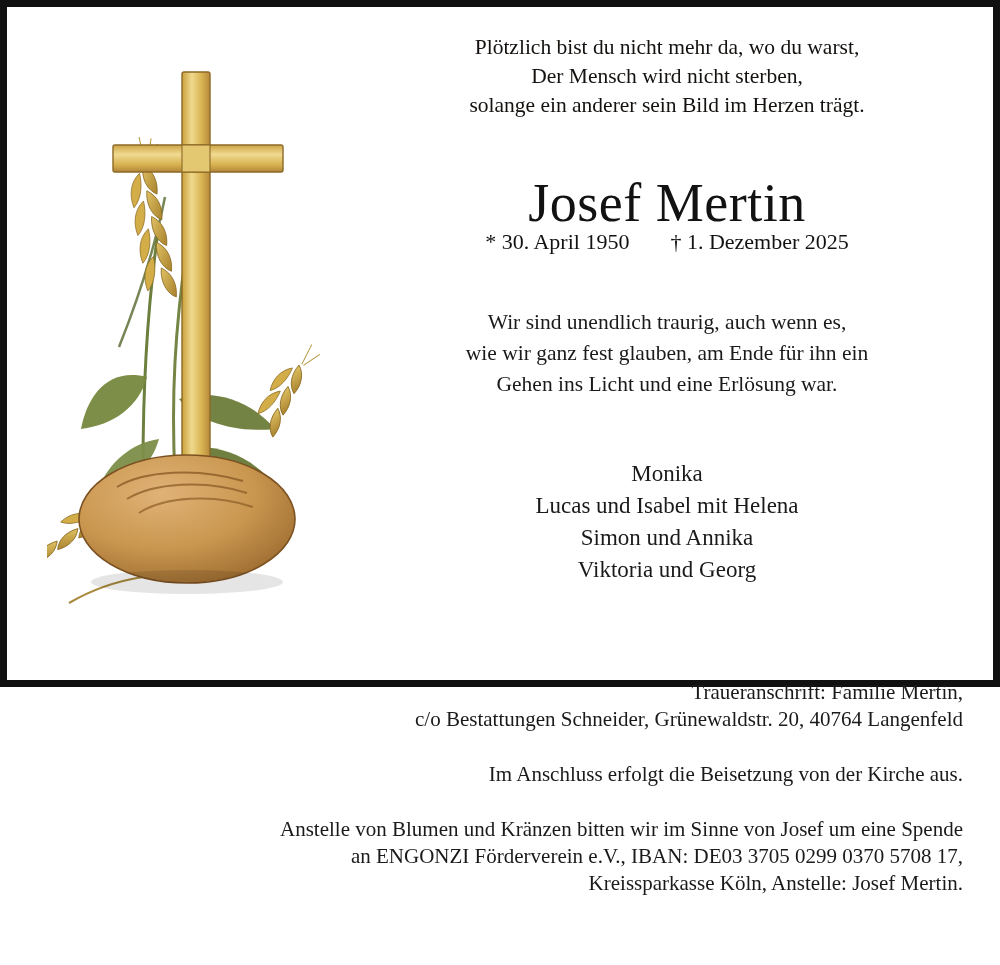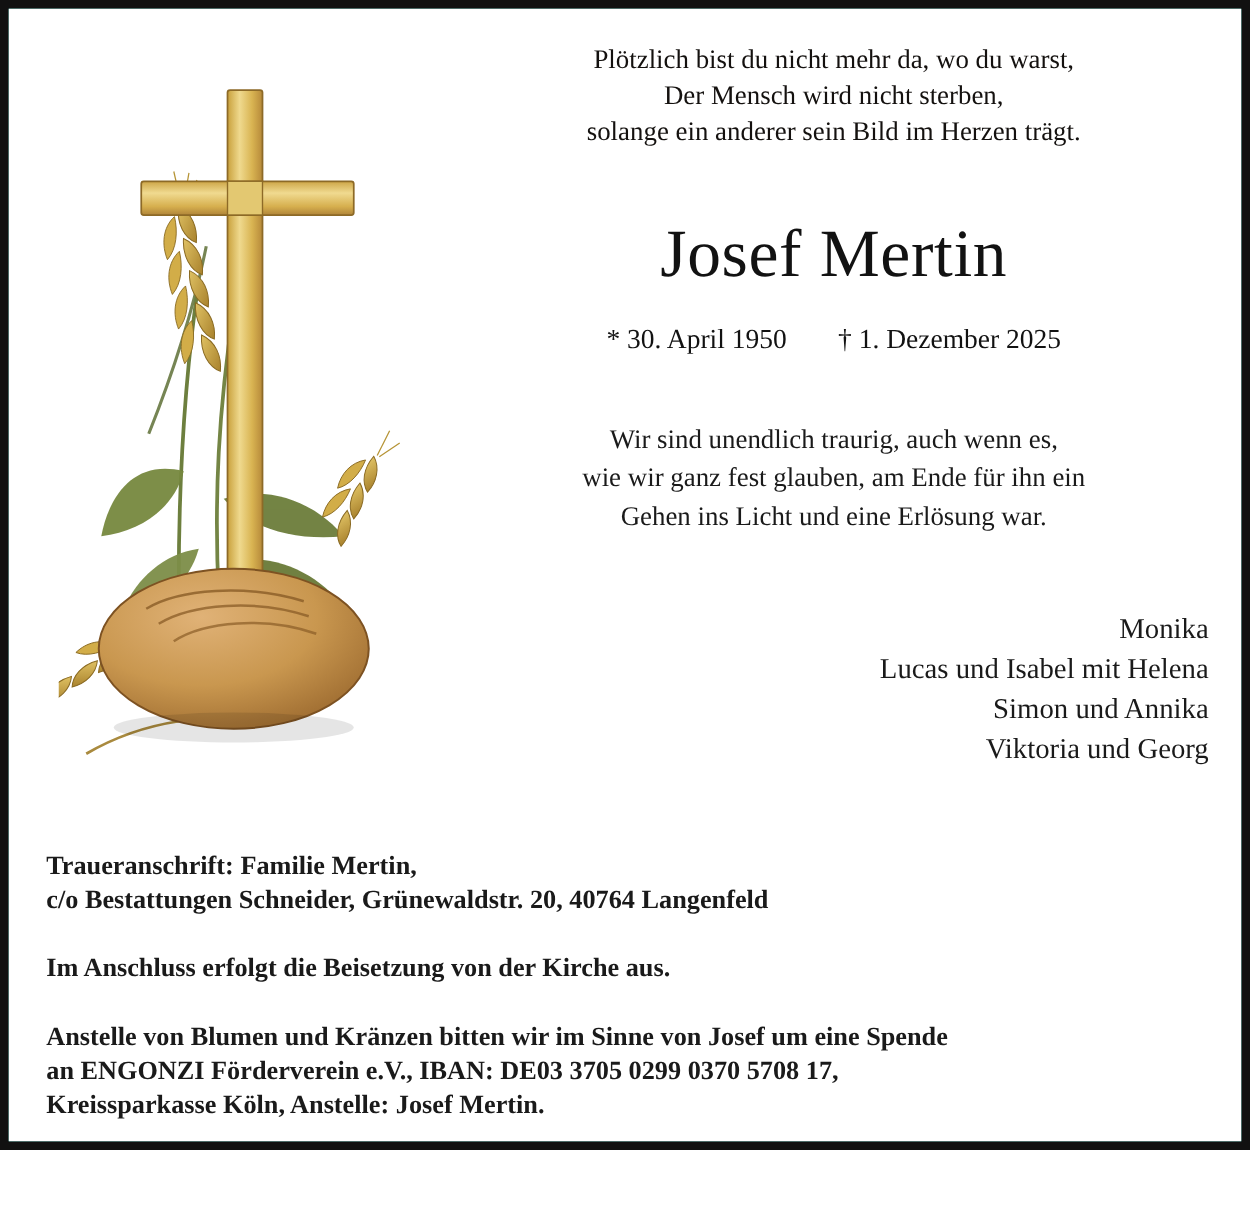--- a/index.html
+++ b/index.html
@@ -10,23 +10,23 @@
   body {
     width: 1000px;
     height: 965px;
     font-family: "Liberation Serif", serif;
     color: #1a1a1a;
     overflow: hidden;
   }
   .notice {
     position: relative;
     width: 1000px;
-    height: 920px;
+    height: 687px;
     box-sizing: border-box;
-    background: #14b8a6;
+    background: #eab308;
     border: 7px solid #111111;
   }
   .inner {
     position: absolute;
     left: 0; top: 0; right: 0; bottom: 0;
     background: #ffffff;
   }
 
   
   .illustration {
@@ -55,48 +55,47 @@
 
   .name {
     margin-top: 58px;
     font-size: 54px;
     letter-spacing: 0.5px;
     line-height: 50px;
     color: #121212;
     font-family: Liberation Serif, serif;
   }
   .dates {
-    margin-top: 30px;
+    margin-top: 1px;
     font-size: 22px;
     color: #121212;
   }
   .dates .sep { display: inline-block; width: 30px; }
 
   .message {
     margin-top: 52px;
     font-size: 21.5px;
     line-height: 31px;
   }
   .message div { white-space: nowrap; }
 
   .family {
     margin-top: 58px;
     font-size: 23px;
     line-height: 32px;
   }
-  .family div { white-space: nowrap; text-align: right; }
+  .family div { white-space: nowrap; }
 
   
   .footer {
     position: absolute;
     left: 30px;
     right: 30px;
     top: 672px;
-    text-align: left;
-    font-weight: bold;
+    text-align: right;
   }
   .block {
     font-size: 21px;
     line-height: 27px;
   }
   .block + .block { margin-top: 28px; }
   .block div { white-space: nowrap; }
 </style>
 </head>
 <body>

